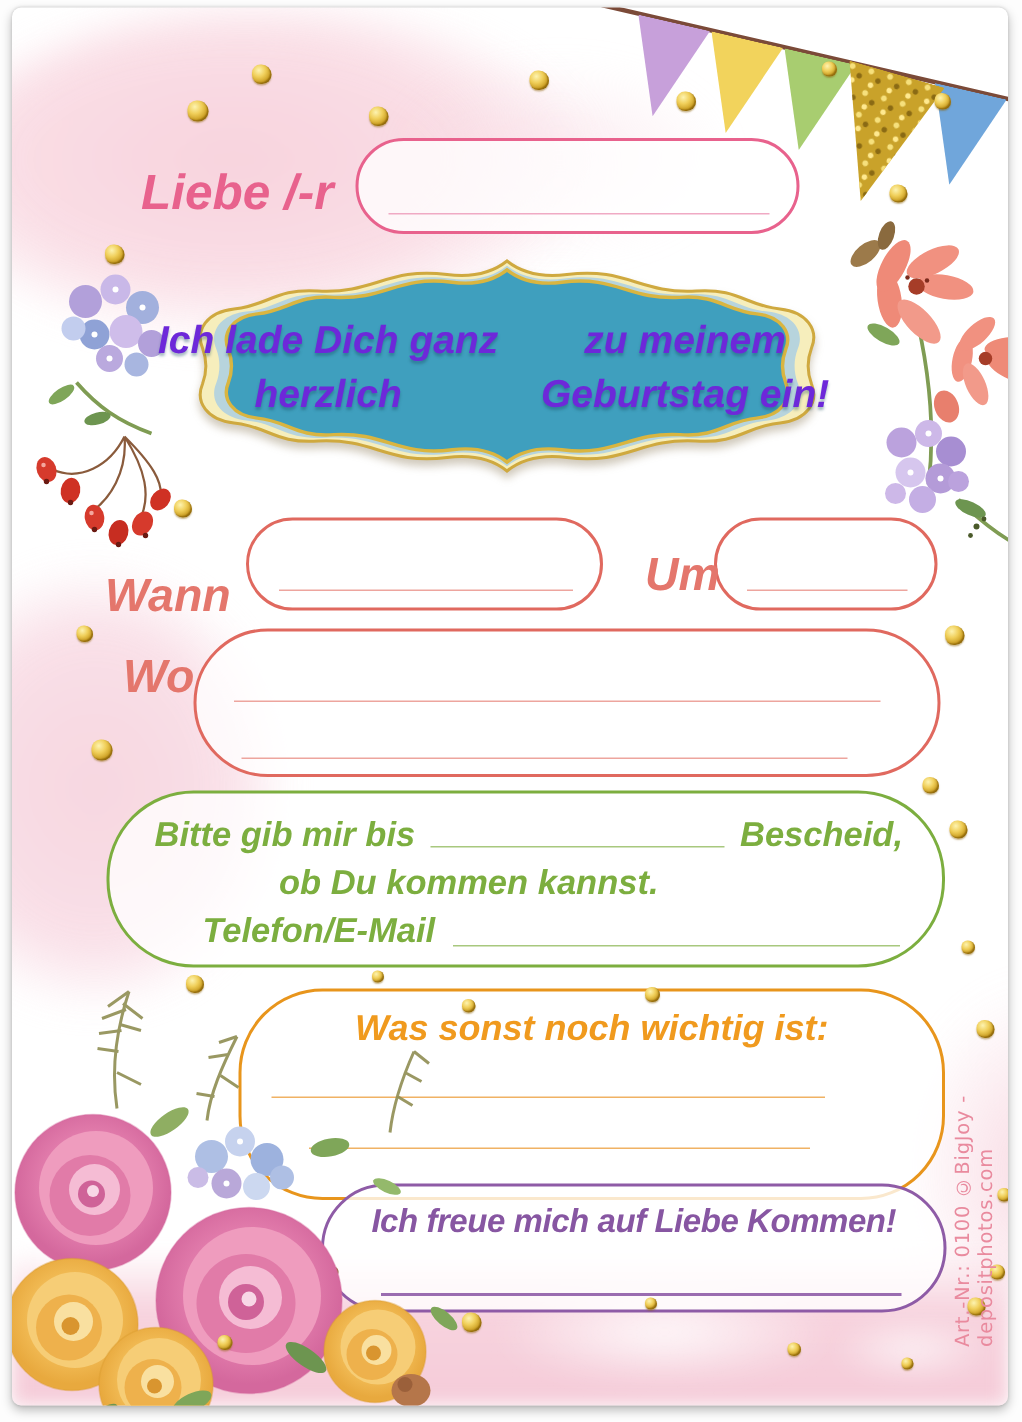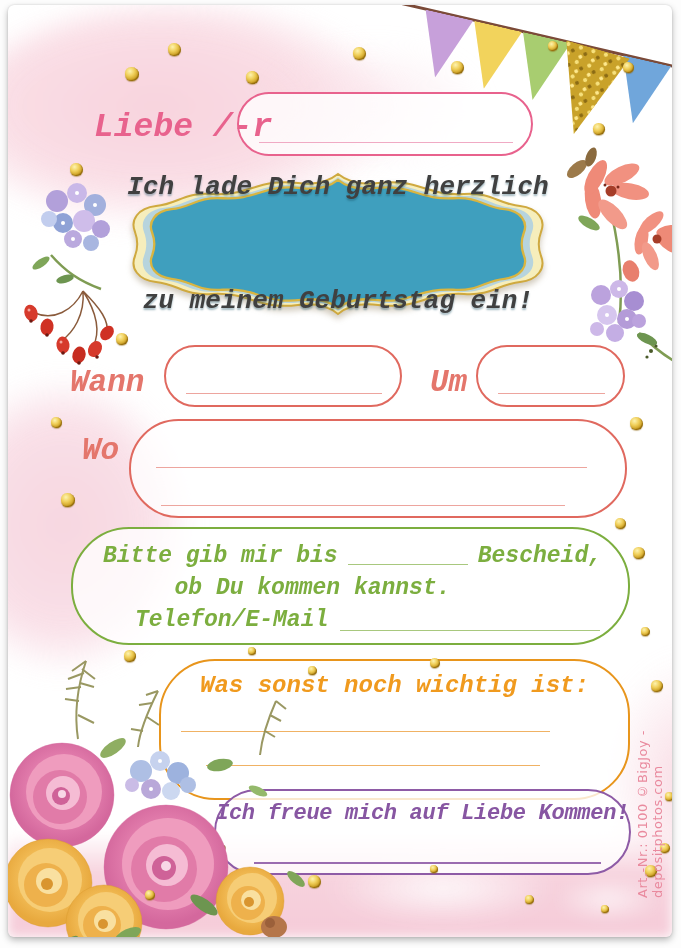--- a/index.html
+++ b/index.html
@@ -2,21 +2,21 @@
 <html><head>
 <meta charset="utf-8">
 <style>
   * { margin:0; padding:0; box-sizing:border-box; }
   html,body { background:#fdfdfd; }
   .stage { position:relative; width:681px; height:948px; overflow:hidden;
            font-family:"DejaVu Sans",sans-serif; }
   .card { position:absolute; left:8px; top:5px; right:9px; bottom:11px;
           background:#fff; border-radius:6px; overflow:hidden;
           box-shadow:0 3px 7px rgba(0,0,0,.28), 0 0 2px rgba(0,0,0,.15); }
-  .hand { font-weight:bold; font-style:italic; font-family:Liberation Mono, monospace; }
+  .hand { font-weight:bold; font-style:italic; font-family:Liberation Sans, sans-serif; }
 
   
   .wash { position:absolute; border-radius:50%; filter:blur(12px); pointer-events:none; }
   .wash-tl   { left:-50px; top:0px;   width:440px; height:225px; opacity:.85;
                background:radial-gradient(ellipse at 45% 45%, #f7ccd8 0%, #f9d8e1 45%, rgba(249,216,225,0) 72%); }
   .wash-tm   { left:250px; top:35px;  width:230px; height:130px; opacity:.5;
                background:radial-gradient(ellipse, #f8d8e2 0%, rgba(248,216,226,0) 70%); }
   .wash-left { left:-70px; top:375px; width:250px; height:290px; opacity:.8;
                background:radial-gradient(ellipse, #f6cdd9 0%, #f8d8e2 50%, rgba(248,216,226,0) 74%); }
   .wash-right{ left:595px; top:650px; width:180px; height:250px; opacity:.75;
@@ -72,22 +72,22 @@
 
   .notes-box { left:151px; top:654px; width:471px; height:141px; border-color:#e8951c; border-radius:56px;
                color:#f09a1e; font-size:24px; text-align:center; padding-top:11px; }
   .closing-box { left:206px; top:784px; width:417px; height:86px; border-color:#8e5ba6; border-radius:43px;
                color:#8756a2; font-size:22px; text-align:center; padding-top:10px; letter-spacing:-0.3px; }
 
   
   .banner-svg { position:absolute; left:92px; top:164px; z-index:2;
                 filter:drop-shadow(0 4px 3px rgba(120,100,60,.35)); }
   .banner-text { position:absolute; left:92px; top:164px; width:476px; height:150px; z-index:3;
-                display:flex; flex-direction:column; align-items:center; justify-content:space-between;
-                color:#404040; font-size:26px; line-height:1.4; text-align:center;
+                display:flex; flex-direction:row; align-items:center; justify-content:space-between;
+                color:#6d28d9; font-size:26px; line-height:1.4; text-align:center;
                 text-shadow:0 2px 2px rgba(25,80,100,.4); }
 
   .flor { position:absolute; pointer-events:none; }
   .watermark { position:absolute; left:627px; top:588px; height:305px; z-index:7;
                writing-mode:vertical-rl; transform:rotate(180deg);
                color:#e98a9e; font-size:13px; letter-spacing:.5px; font-family:"DejaVu Sans",sans-serif; }
 </style>
 </head>
 <body>
 
@@ -236,21 +236,21 @@
         <circle cx="80" cy="146" r="2" fill="#fff"></circle>
           <circle cx="68" cy="172" r="2" fill="#fff"></circle>
         <circle cx="88" cy="176" r="2" fill="#fff"></circle>
       </g>
       <ellipse cx="108" cy="196" rx="11" ry="4.5" fill="#6d9550" transform="rotate(25 108 196)"></ellipse>
       <circle cx="112" cy="208" r="2" fill="#4a5a2a"></circle>
         <circle cx="117" cy="203" r="1.6" fill="#4a5a2a"></circle>
       <circle cx="108" cy="214" r="1.6" fill="#4a5a2a"></circle>
     </svg>
 
-    <div class="lbl lbl-coral hand" style="left:62px;top:360px">Wann</div>
+    <div class="lbl lbl-coral hand" style="left:62px;top:374px">Wann</div>
     <div class="pill pill-coral" style="left:156px;top:340px;width:238px;height:62px">
       <div class="wline"></div>
     </div>
     <div class="lbl lbl-coral hand" style="left:422px;top:360px">Um</div>
     <div class="pill pill-coral" style="left:468px;top:340px;width:149px;height:62px">
       <div class="wline"></div>
     </div>
 
     <div class="lbl lbl-coral hand" style="left:74px;top:428px">Wo</div>
     <div class="bigbox" style="left:121px;top:414px;width:498px;height:99px;border-color:#e0695f;border-radius:50px;background:rgba(255,255,255,.78)">

